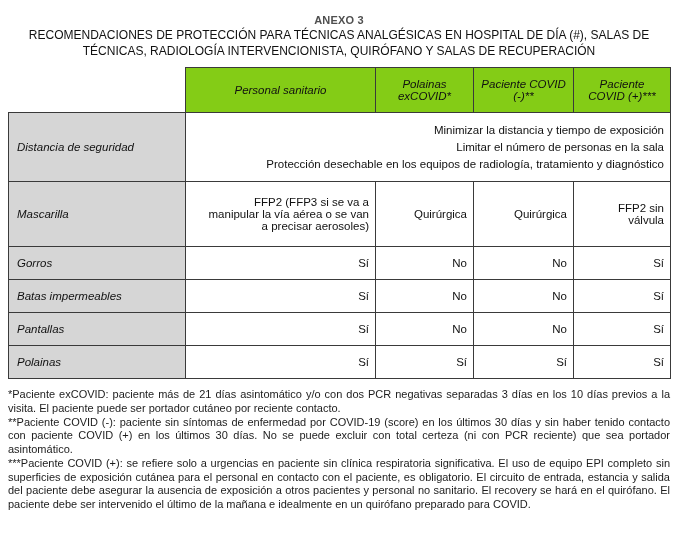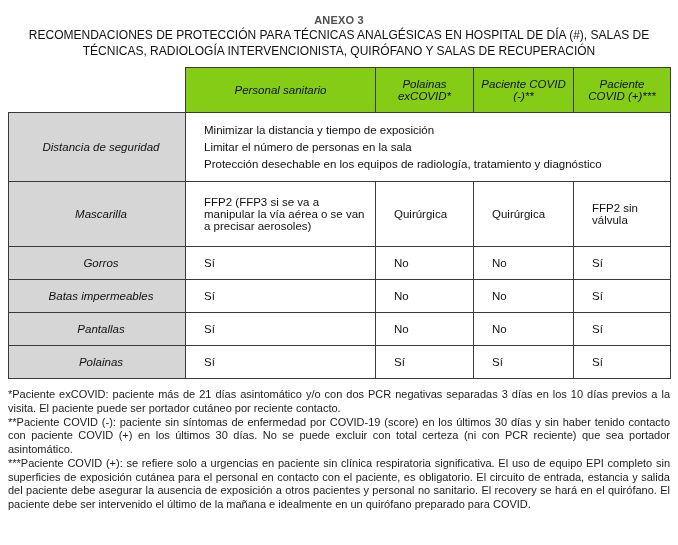--- a/index.html
+++ b/index.html
@@ -58,25 +58,25 @@
   .rec-table thead th {
     background: #84cc16;
     font-style: italic;
     font-weight: normal;
     text-align: center;
     height: 38px;
   }
   .rec-table .row-label {
     background: #d6d6d6;
     font-style: italic;
-    text-align: center;
-    padding-left: 14px;
+    text-align: left;
+    padding-left: 8px;
   }
   .rec-table td.data-cell {
-    text-align: left;
+    text-align: right;
     background: #ffffff;
     padding-left: 18px;
   }
   .rec-table tr.r-distancia td { height: 62px; }
   .rec-table tr.r-mascarilla td { height: 58px; }
   .rec-table tr.r-short td { height: 26px; }
   .prelines { white-space: pre-line; line-height: 1.45; }
   .footnotes {
     margin-top: 9px;
     font-size: 11px;

